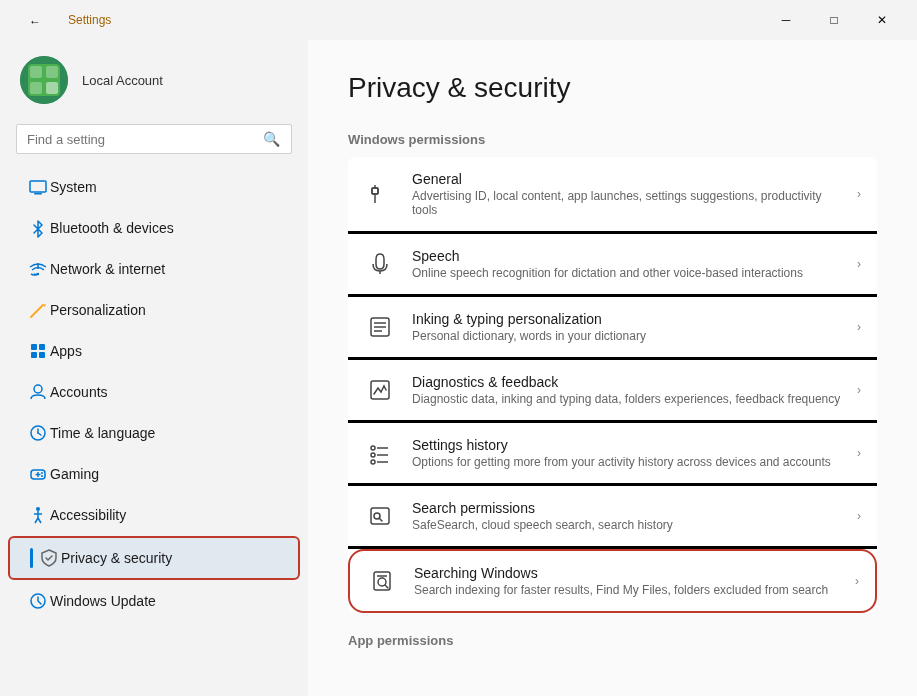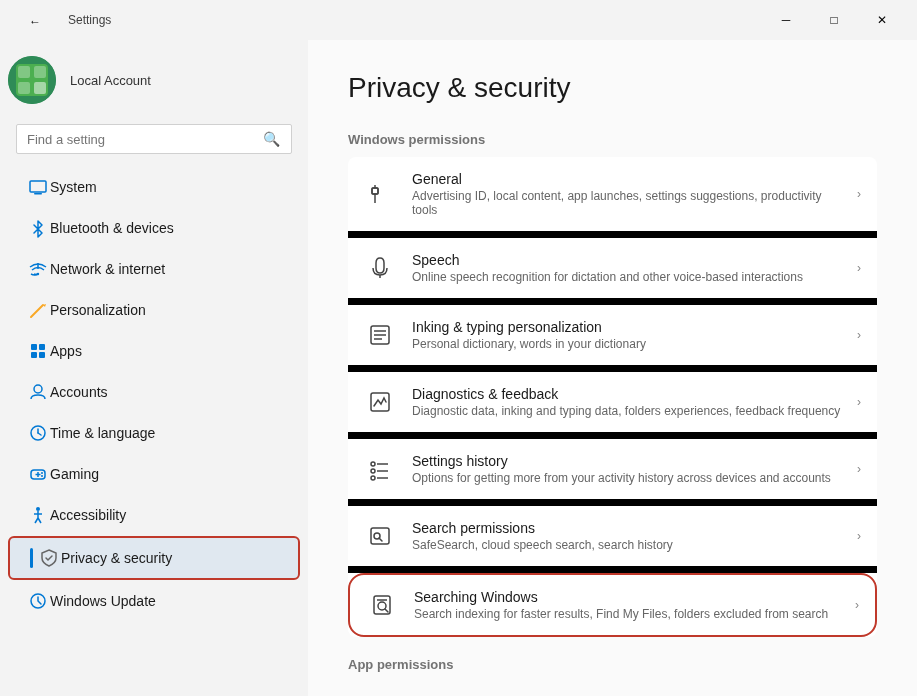--- a/index.html
+++ b/index.html
@@ -26,21 +26,21 @@
       justify-content: space-between;
       flex-shrink: 0;
     }
     .titlebar-left {
       display: flex;
       align-items: center;
       gap: 10px;
     }
     .titlebar-title {
       font-size: 12px;
-      color: #404040;
+      color: #a16207;
     }
     .titlebar-controls {
       display: flex;
       align-items: center;
       gap: 2px;
     }
     .titlebar-btn {
       width: 46px;
       height: 32px;
       display: flex;
@@ -66,21 +66,21 @@
       flex-shrink: 0;
       display: flex;
       flex-direction: column;
       overflow-y: auto;
       padding-bottom: 10px;
     }
 
     .user-section {
       display: flex;
       align-items: center;
-      padding: 16px 8px;
+      padding: 16px 20px;
       gap: 14px;
     }
     .avatar {
       width: 48px;
       height: 48px;
       border-radius: 50%;
       background: #2e8b57;
       display: flex;
       align-items: center;
       justify-content: center;
@@ -169,21 +169,21 @@
       overflow: hidden;
       margin-bottom: 16px;
     }
 
     .settings-item {
       display: flex;
       align-items: center;
       padding: 14px 16px;
       gap: 16px;
       cursor: pointer;
-      border-bottom: 7px solid #000000;
+      border-bottom: 3px solid #000000;
       transition: background 0.1s;
     }
     .settings-item:last-child { border-bottom: none; }
     .settings-item.highlighted {
       border: 2px solid #c0392b;
       border-radius: 16px;
     }
 
     .item-icon {
       width: 32px;

